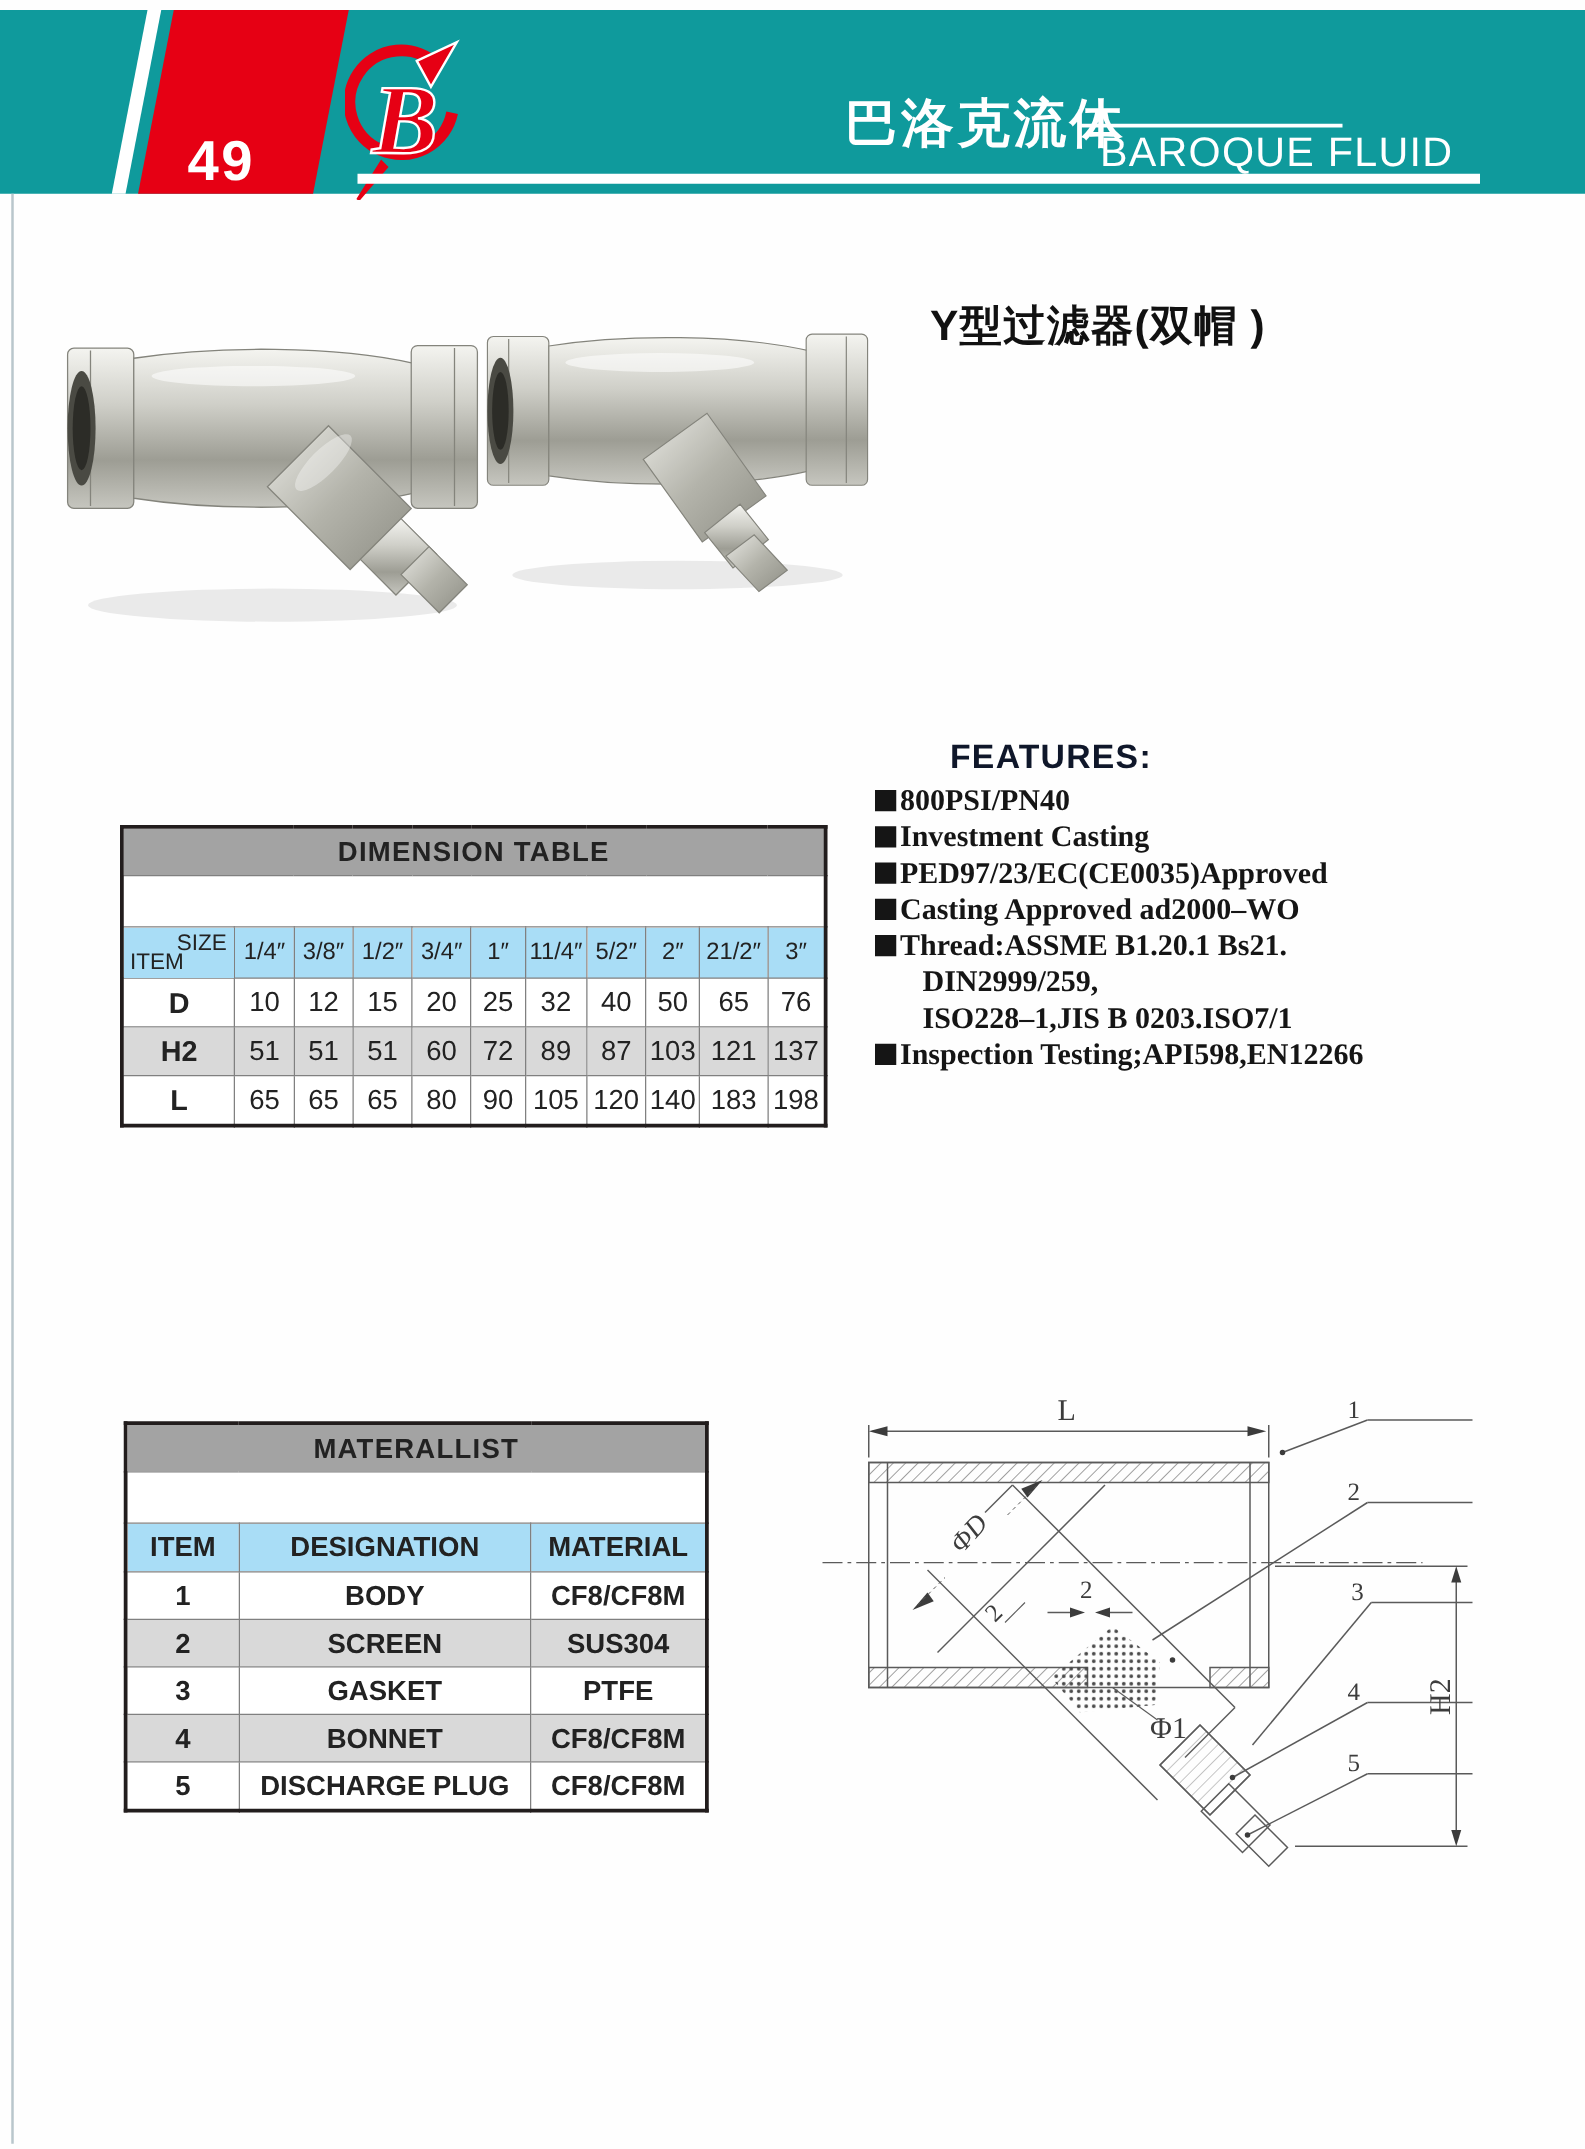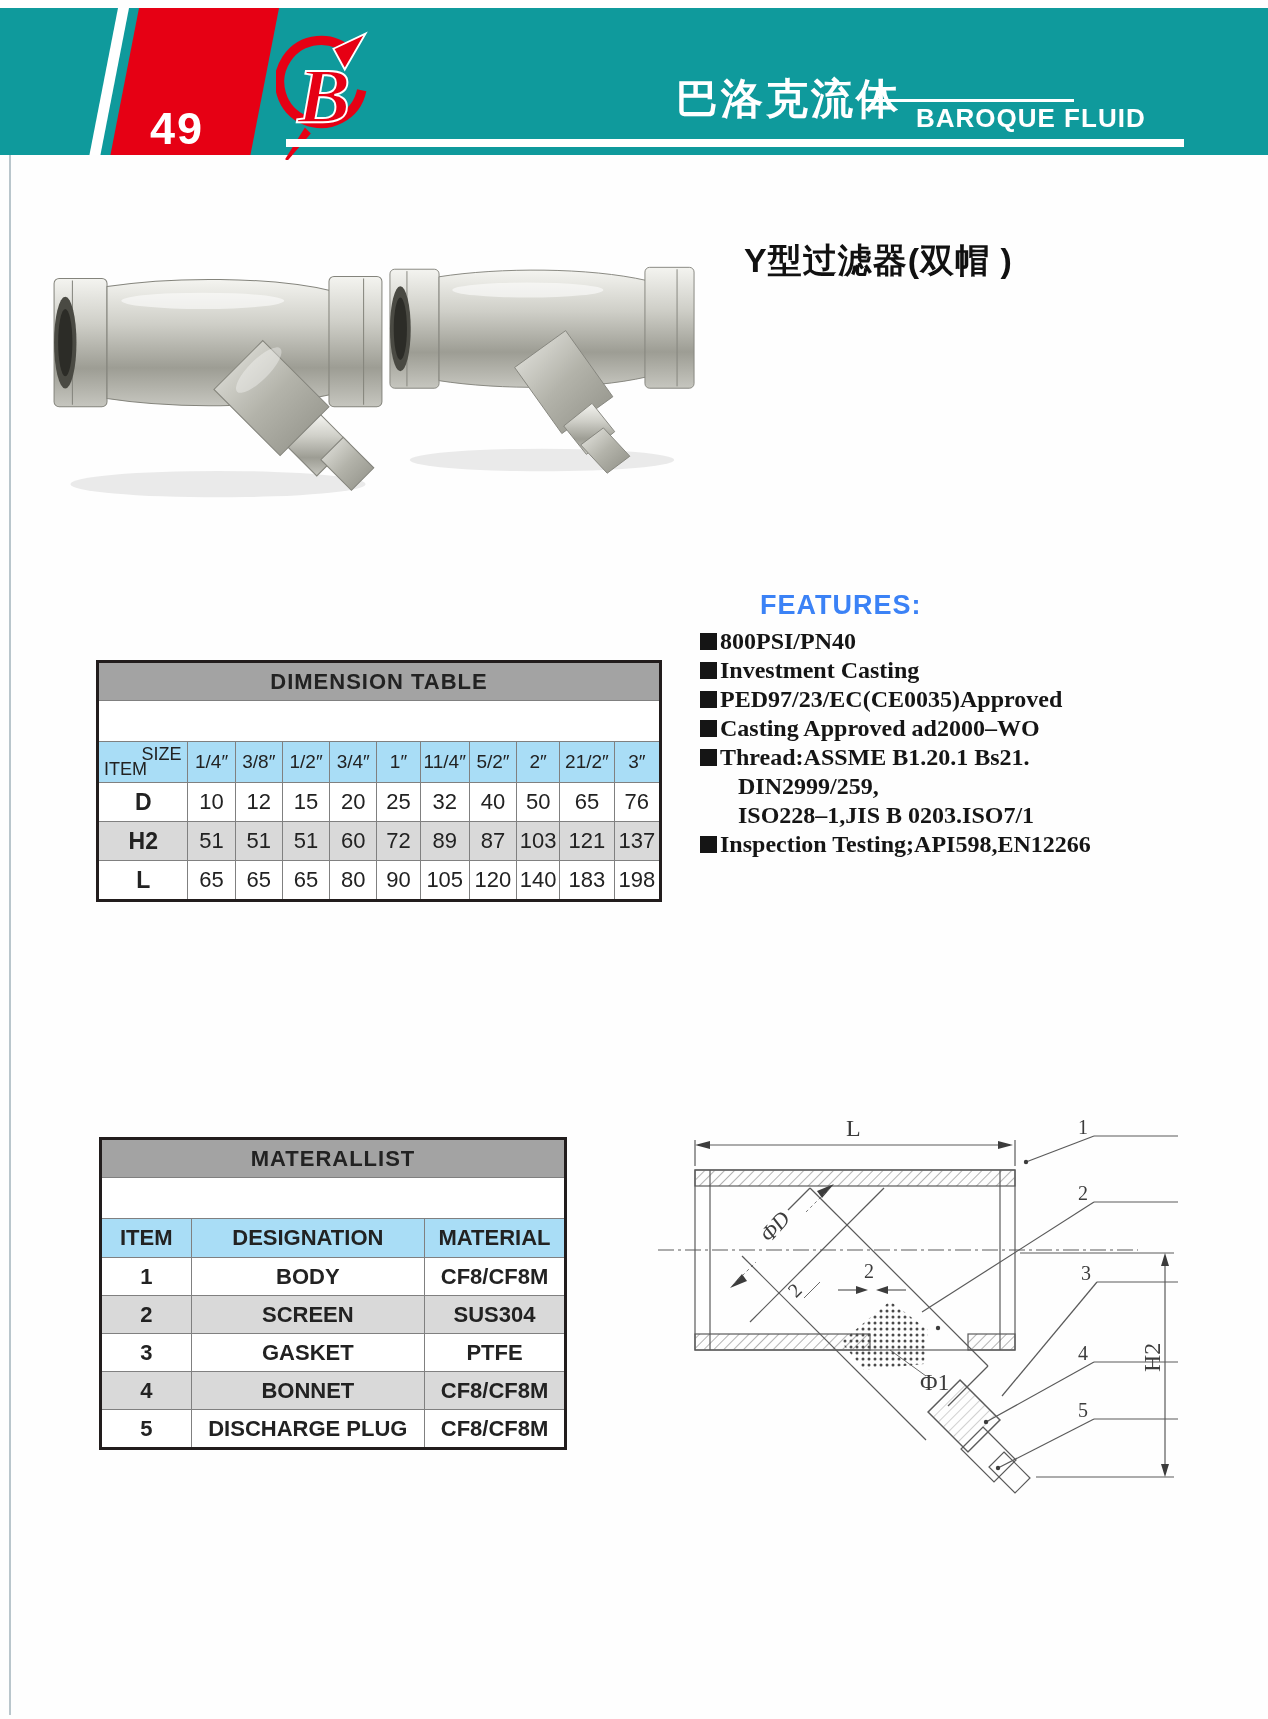--- a/index.html
+++ b/index.html
@@ -12,22 +12,22 @@
   .white-stripe{position:absolute;left:118px;top:0;width:11px;height:147px;background:#ffffff;
                 transform:skewX(-11deg);transform-origin:50% 0;}
   .red-flag{position:absolute;left:139px;top:0;width:140px;height:147px;background:#E60014;
             transform:skewX(-11deg);transform-origin:50% 0;}
   .page-num{position:absolute;left:150px;top:98px;font-size:45px;font-weight:bold;color:#fff;
             letter-spacing:2px;line-height:1;}
   .logo-svg{position:absolute;left:276px;top:20px;width:96px;height:132px;}
   .brand-cn{position:absolute;left:676px;top:70px;font-size:42px;font-weight:bold;color:#fff;
             letter-spacing:3px;line-height:1;}
   .cn-line{position:absolute;left:864px;top:91px;width:210px;height:3px;background:#fff;}
-  .brand-en{position:absolute;left:880px;top:97px;font-size:26px;font-weight:bold;color:#fff;
-            letter-spacing:1px;line-height:1;margin-left:36px;}
+  .brand-en{position:absolute;left:880px;top:97px;font-size:33px;font-weight:normal;color:#fff;
+            letter-spacing:1px;line-height:1;}
   .white-bar{position:absolute;left:286px;top:131px;width:898px;height:8px;background:#fff;}
 
   
   .product-title{position:absolute;left:744px;top:238px;font-size:34px;font-weight:bold;color:#111;
                  letter-spacing:1px;}
 
   
   table.datatable{border-collapse:collapse;table-layout:fixed;background:#fff;border:3px solid #221d1d;}
   table.datatable td{border:1px solid #808080;text-align:center;vertical-align:middle;padding:0;
                      overflow:hidden;white-space:nowrap;}
@@ -47,21 +47,21 @@
   .corner .item-lbl{position:absolute;bottom:2px;left:5px;font-size:18px;}
 
   .mat-table{position:absolute;left:99px;top:1137px;width:468px;}
   .mat-table td{font-size:22px;font-weight:bold;color:#222;}
   .mat-table tr.hdr td{background:#A9DDF6;height:38px;}
   .mat-table tr.data td{height:37px;font-weight:bold;}
   .mat-table tr.shade td{background:#D9D9D9;}
 
   
   .features{position:absolute;left:700px;top:590px;width:470px;}
-  .features-title{margin:0 0 6px 60px;font-size:27px;font-weight:bold;color:#3b82f6;
+  .features-title{margin:0 0 6px 60px;font-size:27px;font-weight:bold;color:#0f172a;
                   font-family:"Liberation Sans",sans-serif;letter-spacing:1px;}
   .feat{font-family:"Liberation Serif","DejaVu Serif",serif;font-weight:bold;font-size:24px;
         line-height:29px;color:#151515;white-space:nowrap;}
   .feat.with-bullet::before{content:"";display:inline-block;width:17px;height:17px;background:#151515;
         margin-right:3px;vertical-align:-1px;}
   .feat.no-bullet{padding-left:38px;}
 
   
   .drawing-svg{position:absolute;left:638px;top:1098px;width:545px;height:405px;}
   .drawing-svg text{font-family:"Liberation Serif","DejaVu Serif",serif;fill:#3c3c3c;}

